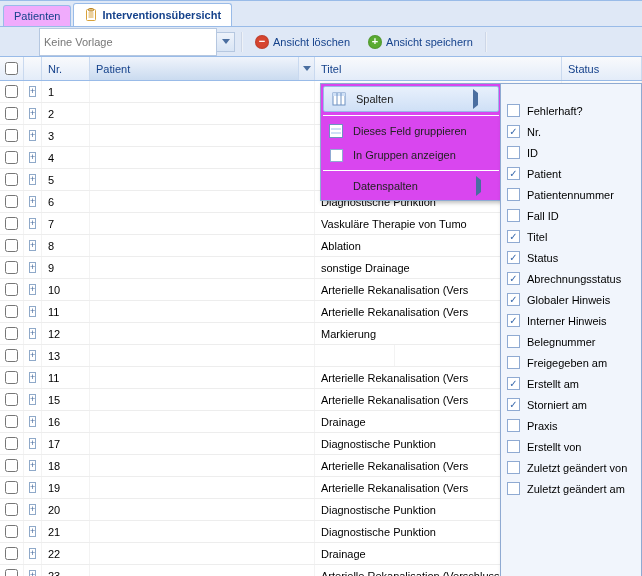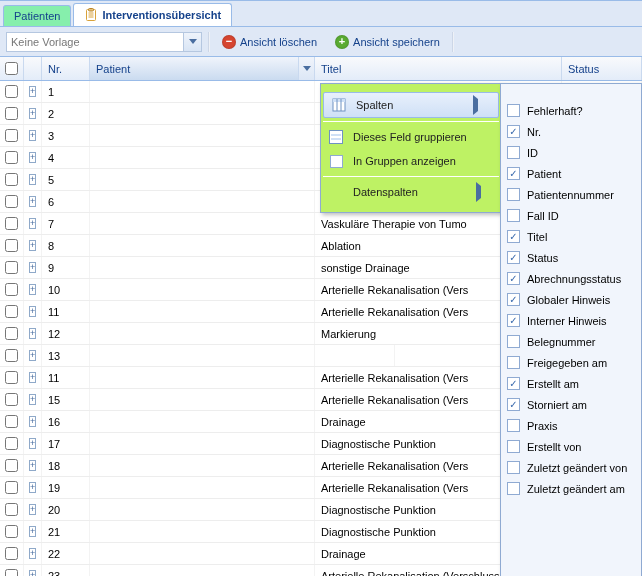--- a/index.html
+++ b/index.html
@@ -1,26 +1,26 @@
 <!DOCTYPE html>
 <html><head>
 <meta charset="utf-8">
 <style>
   * { box-sizing: border-box; }
   html, body { margin:0; padding:0; font-family: Tahoma, Arial, sans-serif; font-size:11px; color:#000; background:#fff; }
   .app { width:642px; height:576px; position:relative; overflow:hidden; border-top:1px solid #99bbe8; }
   
   .tabbar { background:#dfe8f6; height:26px; display:flex; align-items:flex-end; padding:3px 3px 0 3px; gap:2px; border-bottom:1px solid #99bbe8;}
-  .tab { display:flex; align-items:center; gap:4px; padding:4px 10px; background:#86efac; border:1px solid #99bbe8; border-bottom:none; border-radius:3px 3px 0 0; color:#15428b; cursor:pointer;}
+  .tab { display:flex; align-items:center; gap:4px; padding:4px 10px; background:#f0abfc; border:1px solid #99bbe8; border-bottom:none; border-radius:3px 3px 0 0; color:#15428b; cursor:pointer;}
   .tab.active { background:#fff; font-weight:bold;}
   .tab-icon { width:14px; height:14px; display:inline-flex; align-items:center; justify-content:center;}
   
   .toolbar { background:#dfe8f6; height:30px; display:flex; align-items:center; padding:0 6px; gap:6px; border-bottom:1px solid #99bbe8;}
   .combo { display:flex; align-items:center; }
-  .combo input { width:178px; height:20px; border:1px solid #b5c7e0; background:#fff; padding:2px 4px; font:inherit; color:#777;}
+  .combo input { width:178px; height:28px; border:1px solid #b5c7e0; background:#fff; padding:2px 4px; font:inherit; color:#777;margin-left:33px;}
   .combo-btn { width:18px; height:20px; border:1px solid #b5c7e0; border-left:none; background:linear-gradient(#eef3fb,#d9e5f5); display:flex; align-items:center; justify-content:center; cursor:pointer;}
   .tbtn { display:flex; align-items:center; gap:4px; padding:2px 6px; cursor:pointer; color:#15428b;}
   .circ { width:14px; height:14px; border-radius:50%; display:flex; align-items:center; justify-content:center; color:#fff; font-weight:bold; font-size:11px; line-height:1;}
   .circ.red{background:#d64530; box-shadow:inset 0 0 2px rgba(0,0,0,.3);}
   .circ.green{background:#5aab32; box-shadow:inset 0 0 2px rgba(0,0,0,.3);}
   .vsep{width:2px;height:20px;background:linear-gradient(90deg,#bcc9df,#fff);}
   
   .grid-head { display:flex; height:24px; background:linear-gradient(#f9fafc,#e3ecf9); border-bottom:1px solid #99bbe8;}
   .hcell { border-right:1px solid #c9d9ef; display:flex; align-items:center; padding:0 6px; position:relative; color:#15428b;}
   .hcell .dd { position:absolute; right:0; top:0; width:16px; height:100%; display:none; align-items:center; justify-content:center; cursor:pointer; border-left:1px solid #c9d9ef; background:linear-gradient(#f0f4fb,#dce7f6);}
@@ -38,21 +38,21 @@
   .row .c{border-right:1px solid #f3f3f3; height:100%; display:flex; align-items:center; padding:0 6px;}
   .c-chk{width:24px; justify-content:center;}
   .c-exp{width:18px; justify-content:center;}
   .c-nr{width:48px;}
   .c-pat{flex:0 0 225px;}
   .c-tit{flex:1 1 auto; white-space:nowrap; overflow:hidden;}
   .c-stat{width:80px; white-space:nowrap; overflow:hidden;}
   input[type=checkbox]{margin:0;}
   .expander{width:11px;height:11px;border:1px solid #8fa9c9;background:#fff;display:flex;align-items:center;justify-content:center;color:#4a6ea0;font-size:9px;line-height:1;cursor:pointer;user-select:none;}
   
-  .menu { position:absolute; background:#bef264; border:1px solid #8faad2; box-shadow:2px 2px 4px rgba(0,0,0,.25); padding:8px 0; min-width:180px;}
+  .menu { position:absolute; background:#d946ef; border:1px solid #8faad2; box-shadow:2px 2px 4px rgba(0,0,0,.25); padding:2px 0; min-width:180px;}
   .menu .mitem{display:flex; align-items:center; gap:8px; padding:4px 20px 4px 6px; cursor:pointer; color:#222;}
   .menu .mitem.highlight{background:linear-gradient(#e8f0fc,#cfe0f6); border:1px solid #99bbe8; margin:0 2px; border-radius:2px;}
   .menu .mico{width:18px;height:16px;display:flex;align-items:center;justify-content:center;}
   .menu .msep{height:1px;margin:3px 2px;background:#c8d8ef;border-bottom:1px solid #fff;}
   .menu .arrow{margin-left:auto;}
   .menu-top { top:82px; left:320px; width:182px;}
   
   .submenu{ position:absolute; top:82px; left:500px; width:142px; height:494px; background:#f1f5fc; border:1px solid #8faad2; box-shadow:2px 2px 4px rgba(0,0,0,.25); padding:16px 0; overflow:hidden;}
   .subitem{display:flex; align-items:center; gap:7px; padding:4px 6px; cursor:pointer;}
   .xcb{width:13px;height:13px;border:1px solid #8faad2;background:#fff;display:flex;align-items:center;justify-content:center;}

